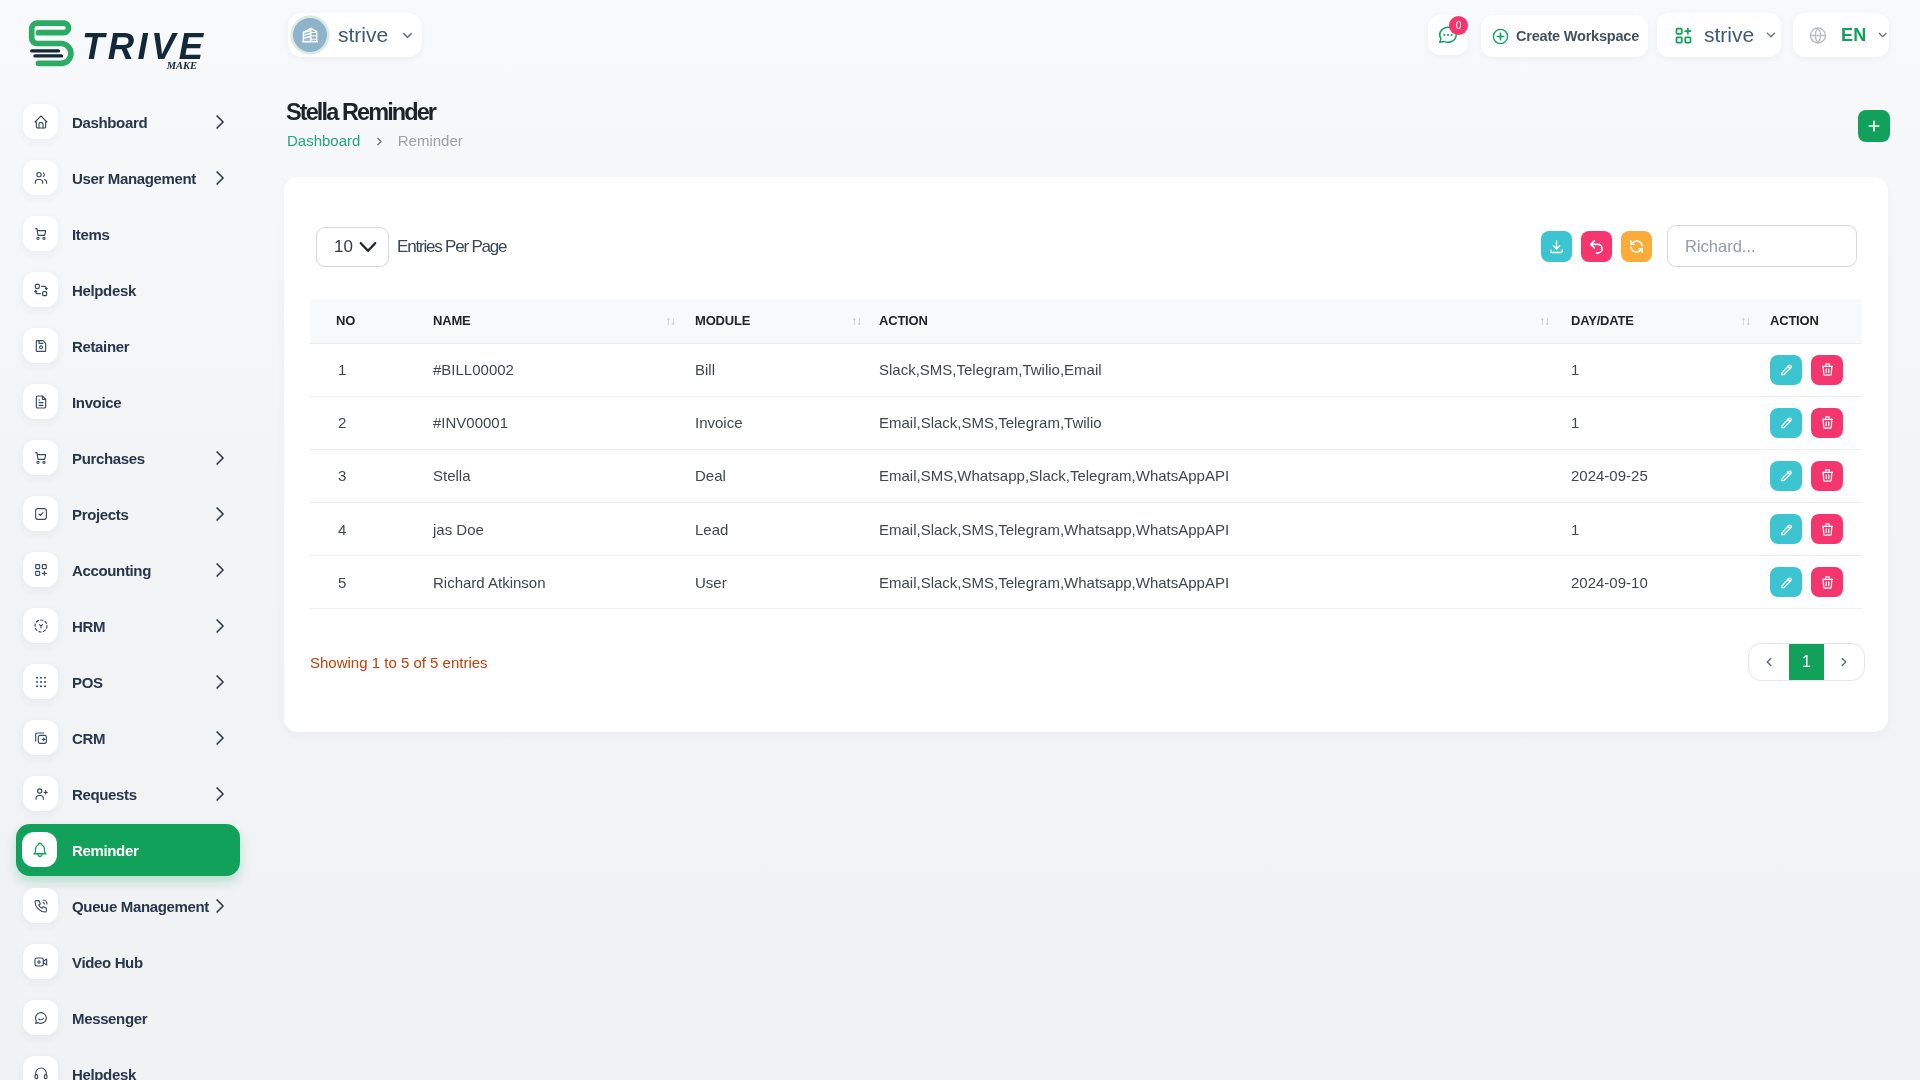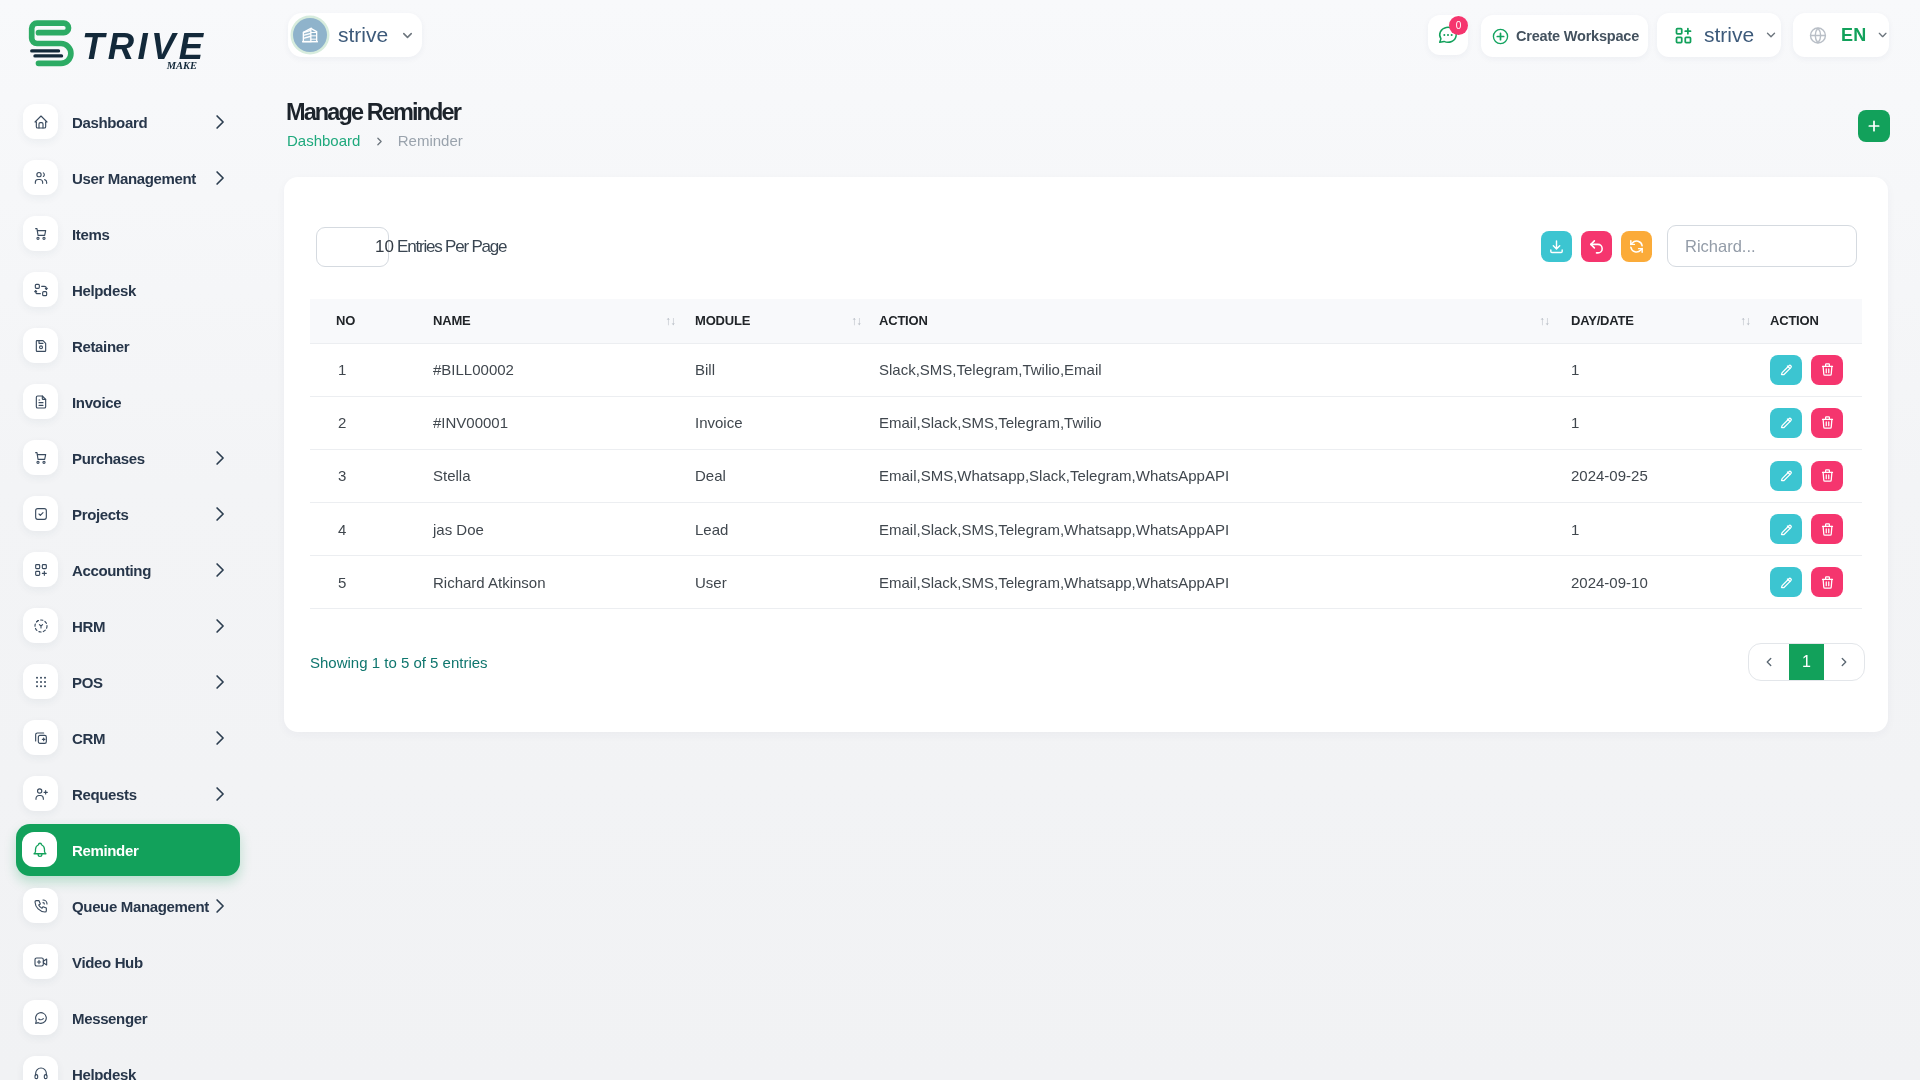--- a/index.html
+++ b/index.html
@@ -52,21 +52,21 @@
     display:flex; align-items:center; justify-content:center;
   }
   #card {
     position:absolute; left:284px; top:177px; width:1604px; height:555px;
     background:#fff; border-radius:14px;
     box-shadow:0 3px 10px rgba(40,60,90,0.04);
   }
   .selbox {
     position:absolute; left:32px; top:50px; width:73px; height:40px;
     border:1px solid #d5dae0; border-radius:9px; background:#fff;
-    display:flex; align-items:center;padding-left:41px;
+    display:flex; align-items:center;
   }
   .sqbtn {
     position:absolute; top:54px; width:31px; height:31px; border-radius:8px;
     display:flex; align-items:center; justify-content:center; color:#fff;
   }
   .search {
     position:absolute; left:1383px; top:48px; width:190px; height:42px;
     border:1px solid #d5dae0; border-radius:9px; background:#fff;
     display:flex; align-items:center; padding-left:17px;
     font-size:16.5px; color:#939ca8;
@@ -371,21 +371,21 @@
   <svg style="margin-left:15px;" width="21" height="21" viewBox="0 0 24 24" fill="none" stroke="#b9bfc7" stroke-width="1.7">
     <circle cx="12" cy="12" r="9"></circle>
     <path d="M3 12h18M12 3a14 14 0 0 1 0 18M12 3a14 14 0 0 0 0 18"></path>
   </svg>
   <div style="margin-left:13px; font-size:18px; font-weight:700; color:#12a15b; letter-spacing:0.4px;">EN</div>
   <svg style="margin-left:9px;" width="14" height="14" viewBox="0 0 24 24" fill="none" stroke="#6c757d" stroke-width="2.4" stroke-linecap="round" stroke-linejoin="round">
       <path d="M6 9l6 6 6-6"></path>
     </svg>
 </div>
 
-<div id="title">Manage Reminder</div>
+<div id="title">Stella Reminder</div>
 <div id="crumbs">
   <span style="color:#1fa97d;">Dashboard</span>
   <svg style="display:inline-block; vertical-align:-2px; margin:0 8px;" width="13" height="13" viewBox="0 0 24 24" fill="none" stroke="#6c757d" stroke-width="2.4" stroke-linecap="round" stroke-linejoin="round">
       <path d="M9 6l6 6-6 6"></path>
     </svg>
   <span style="color:#9aa3ad;">Reminder</span>
 </div>
 <div id="addbtn">
   <svg width="16" height="16" viewBox="0 0 24 24" fill="none" stroke="#fff" stroke-width="2.6" stroke-linecap="round">
       <path d="M12 5v14M5 12h14"></path>
@@ -535,21 +535,21 @@
                 <path d="M4 7h16M10 11v6M14 11v6"></path>
                 <path d="M5 7l1 12a2 2 0 0 0 2 2h8a2 2 0 0 0 2-2l1-12"></path>
                 <path d="M9 7V4a1 1 0 0 1 1-1h4a1 1 0 0 1 1 1v3"></path>
               </svg>
             </span></td>
       </tr>
     </tbody>
   </table>
 
   <div id="foot">
-    <div class="abs" style="left:0; top:0; height:38px; display:flex; align-items:center; font-size:15px; color:#0f766e;">Showing 1 to 5 of 5 entries</div>
+    <div class="abs" style="left:0; top:0; height:38px; display:flex; align-items:center; font-size:15px; color:#c2410c;">Showing 1 to 5 of 5 entries</div>
     <div class="abs" style="right:-3px; top:0; width:117px; height:38px; background:#fff; border:1px solid #e3e6ea; border-radius:13px; overflow:hidden; display:flex;">
       <div style="width:41px; display:flex; align-items:center; justify-content:center;">
         <svg width="14" height="14" viewBox="0 0 24 24" fill="none" stroke="#5f6b76" stroke-width="2.4" stroke-linecap="round" stroke-linejoin="round">
             <path d="M15 6l-6 6 6 6"></path>
           </svg>
       </div>
       <div style="width:35px; background:#12a15b; color:#fff; font-size:16px; display:flex; align-items:center; justify-content:center;">1</div>
       <div style="width:41px; display:flex; align-items:center; justify-content:center;">
         <svg width="14" height="14" viewBox="0 0 24 24" fill="none" stroke="#5f6b76" stroke-width="2.4" stroke-linecap="round" stroke-linejoin="round">
             <path d="M9 6l6 6-6 6"></path>

